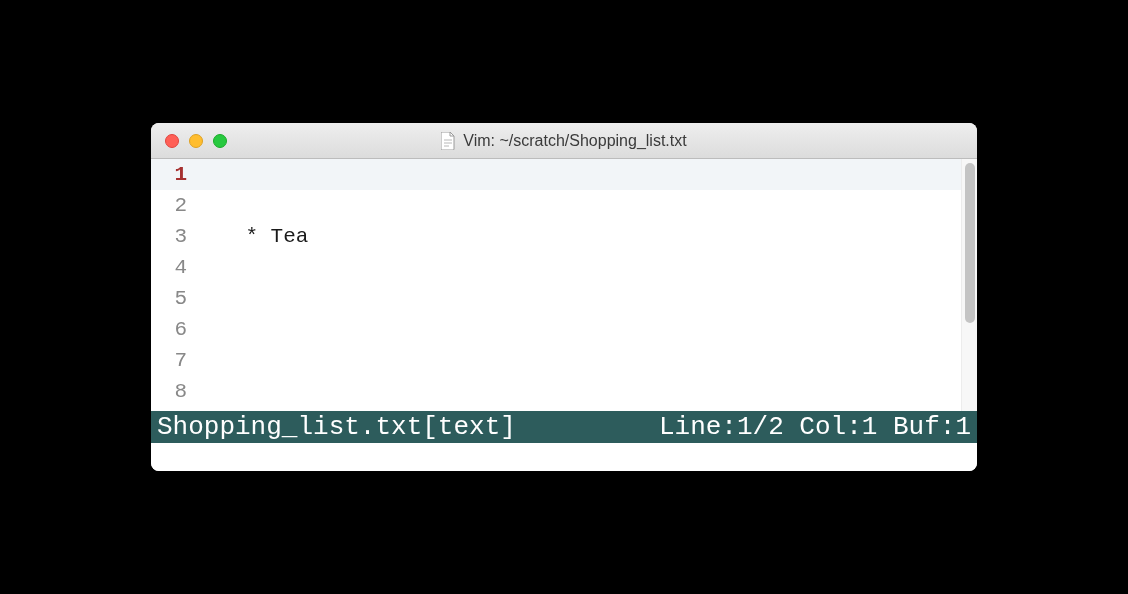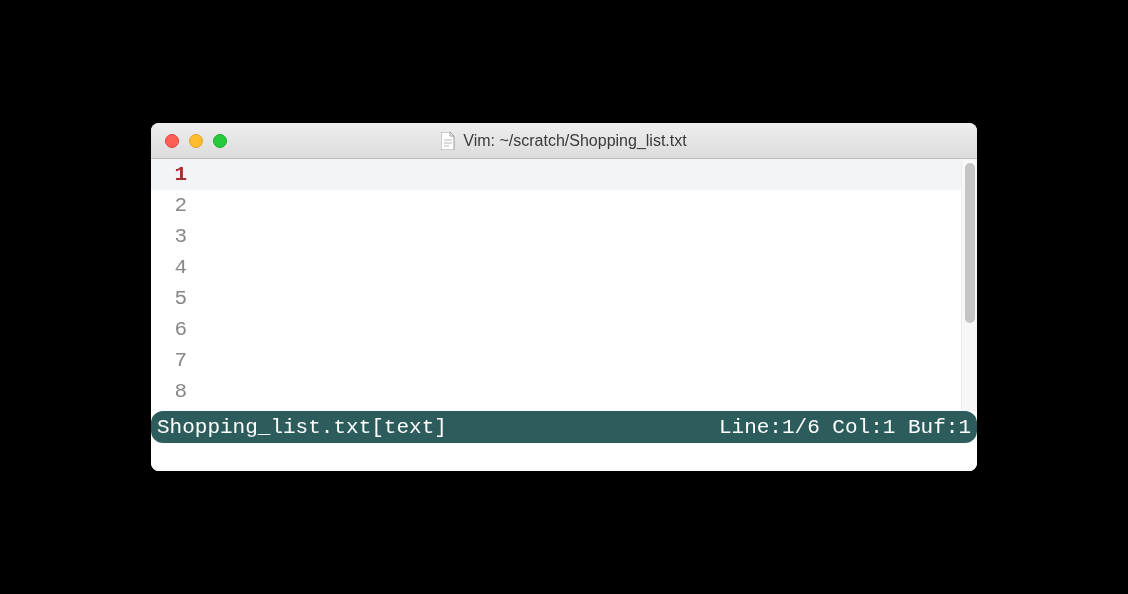--- a/index.html
+++ b/index.html
@@ -119,23 +119,22 @@
       border-radius: 5px;
     }
     .statusbar {
       height: 32px;
       background: #2d5c5c;
       color: #fff;
       display: flex;
       justify-content: space-between;
       align-items: center;
       padding: 0 6px;
-      font-size: 21px;
+      font-size: 26px;
       font-weight: 500;
-      border-radius: 12px;
     }
     .status-left, .status-right {
       white-space: pre;
     }
     .bottom-spacer {
       height: 28px;
       background: #fff;
     }
   </style>
 </head>
@@ -164,20 +163,21 @@
     <div class="editor">
       <div class="line current">
         <span class="gutter">1</span>
       </div>
       <div class="line">
         <span class="gutter">2</span>
         <span class="content"></span>
       </div>
       <div class="line">
         <span class="gutter">3</span>
+        <span class="content">    * Tea</span>
       </div>
       <div class="line">
         <span class="gutter">4</span>
       </div>
       <div class="line">
         <span class="gutter">5</span>
       </div>
       <div class="line">
         <span class="gutter">6</span>
         <span class="content"></span>
@@ -191,17 +191,17 @@
         <span class="content"></span>
       </div>
     </div>
     <div class="scrollbar-track">
       <div class="scrollbar-thumb"></div>
     </div>
   </div>
 
   <div class="statusbar">
     <span class="status-left">Shopping_list.txt[text]</span>
-    <span class="status-right">Line:1/6 Col:1 Buf:1</span>
+    <span class="status-right">Line:1/2 Col:1 Buf:1</span>
   </div>
 
   <div class="bottom-spacer"></div>
 </div>
 
 </body></html>

